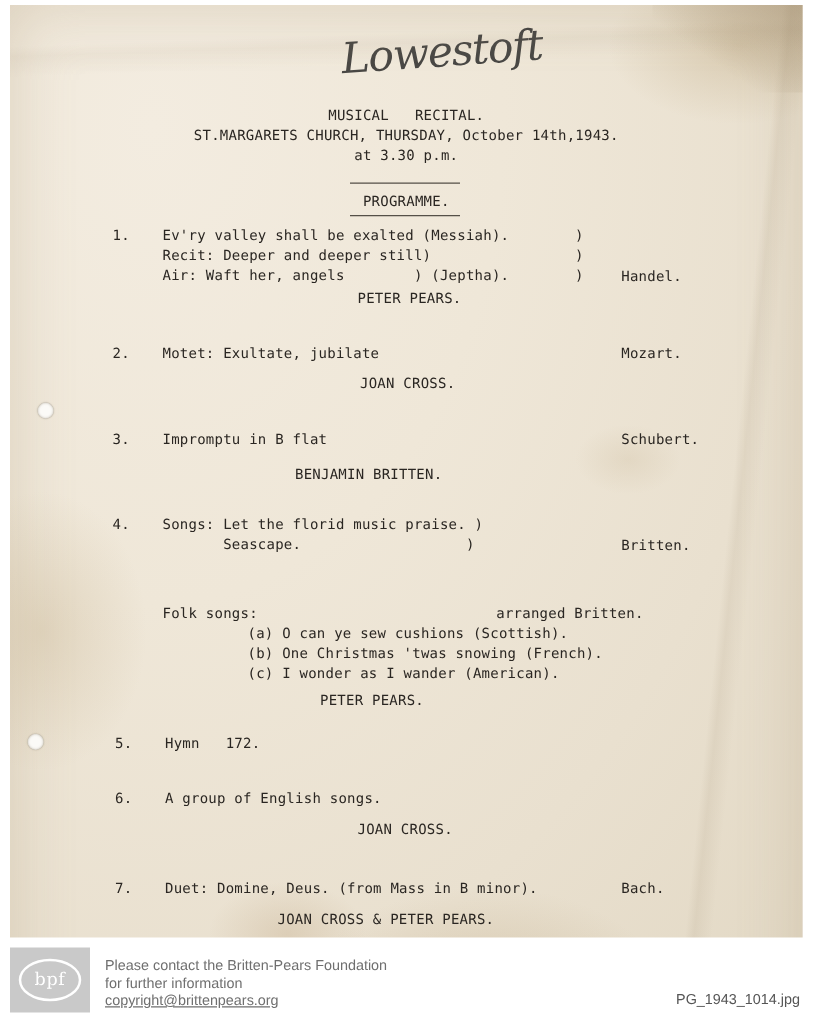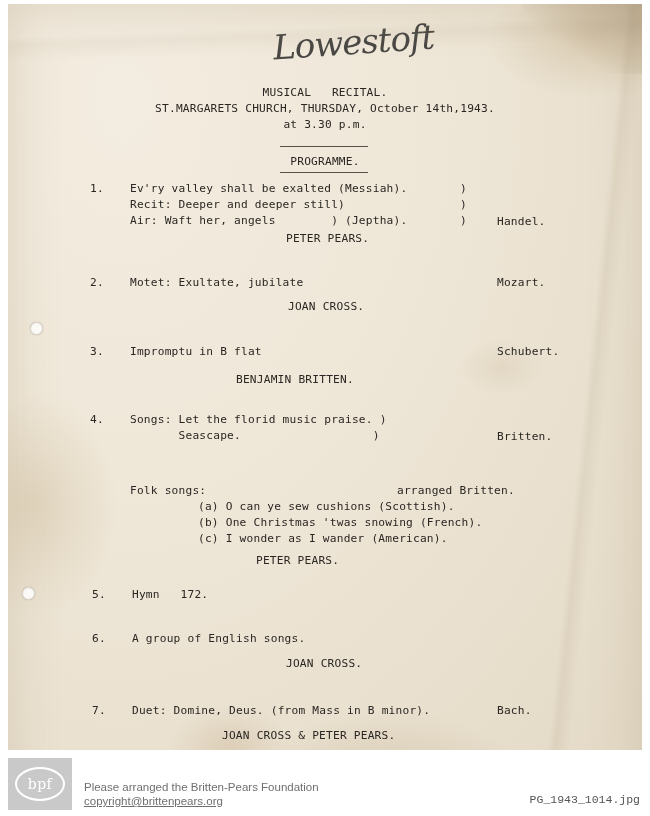--- a/index.html
+++ b/index.html
@@ -154,21 +154,21 @@
   #copyright a {
     color: #6f6f6f;
     text-decoration: underline;
   }
   #filename {
     position: absolute;
     right: 10px;
     bottom: 10px;
     font-size: 11.5px;
     color: #555555;
-    font-family: Liberation Mono, monospace;
+    font-family: Liberation Sans, sans-serif;
   }
 </style>
 </head>
 <body>
 
 <div id="page">
 
   <div id="paper">
     <div class="corner-shade"></div>
     <div class="hole" id="hole-1"></div>
@@ -232,19 +232,20 @@
 
       <div class="underline-rule" style="left:370px; top:752px; width:62px;"></div>
     </div>
   </div>
 
   <div id="footer-bar">
     <div id="bpf-logo">
       <div class="oval">bpf</div>
     </div>
     <div id="copyright">
-      <div>Please arranged the Britten-Pears Foundation</div>
+      <div>Please contact the Britten-Pears Foundation</div>
+      <div>for further information</div>
       <a href="#">copyright@brittenpears.org</a>
     </div>
     <div id="filename">PG_1943_1014.jpg</div>
   </div>
 
 </div>
 
 </body></html>

